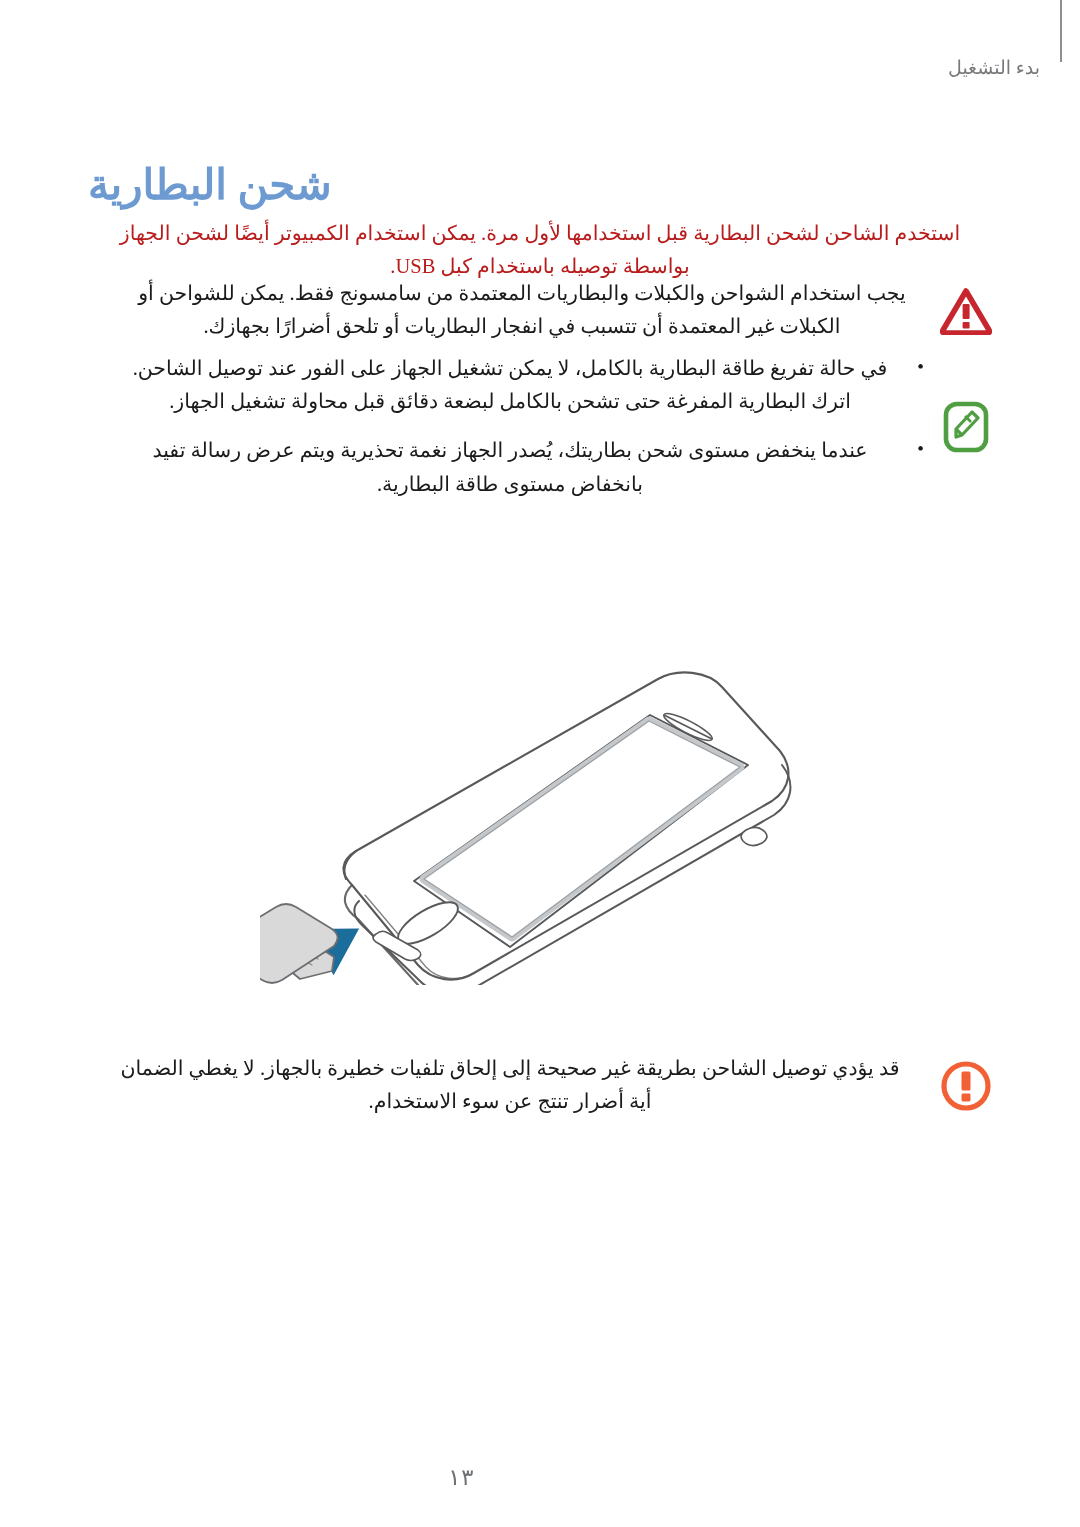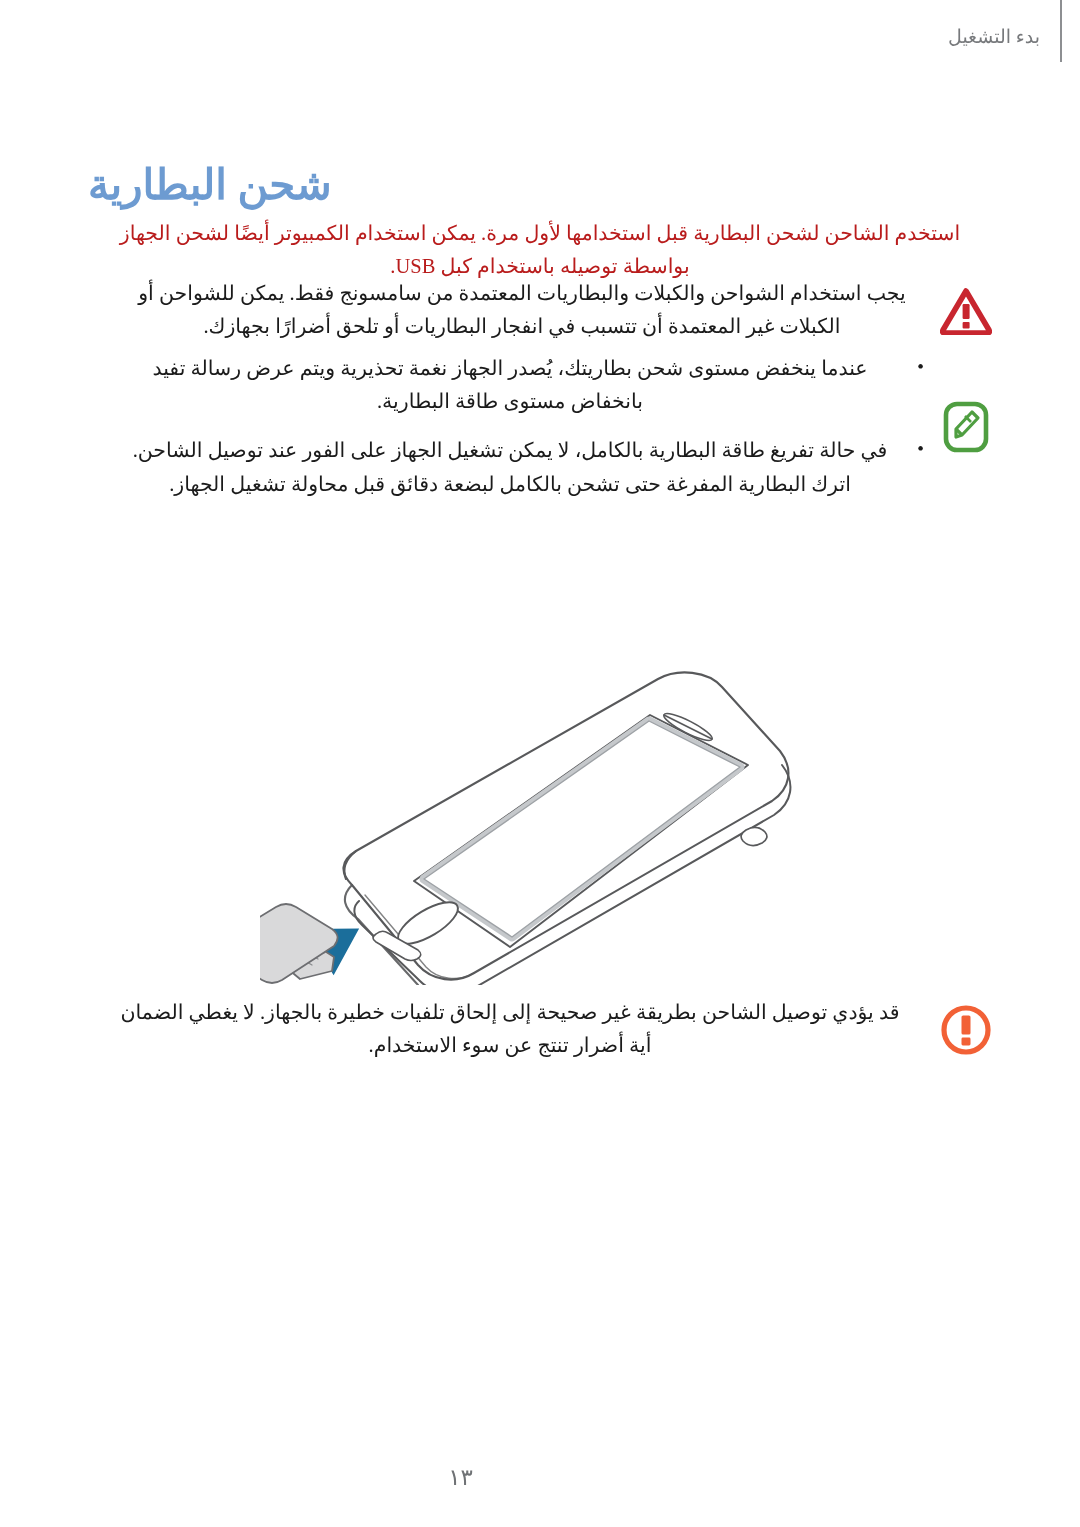--- a/index.html
+++ b/index.html
@@ -19,21 +19,21 @@
   .page {
     position: absolute;
     inset: 0;
     width: 1080px;
     height: 1527px;
   }
 
   
   .running-header {
     position: absolute;
-    top: 19px;
+    top: 50px;
     right: 40px;
     display: flex;
     flex-direction: row;
     align-items: center;
     gap: 14px;
     height: 34px;
   }
   .running-header-text {
     font-size: 19px;
     color: #77797c;
@@ -115,21 +115,21 @@
   .callout-body {
     flex: 1 1 auto;
     font-size: 20.5px;
     line-height: 1.62;
     text-align: center;
     direction: rtl;
     color: #1b1b1b;
   }
   .callout-warning { top: 277px; }
   .callout-note    { top: 352px; }
-  .callout-caution { top: 996px; gap: 24px; }
+  .callout-caution { top: 1052px; gap: 24px; }
 
   .bullet-list {
     list-style: none;
     margin: 0;
     padding: 0;
     direction: rtl;
   }
   .bullet-list li {
     position: relative;
     padding-right: 24px;
@@ -162,20 +162,21 @@
   
   .page-number {
     position: absolute;
     top: 1464px;
     left: 0;
     width: 921px;
     text-align: center;
     font-size: 23px;
     color: #6f7275;
     direction: rtl;
+    font-family: Liberation Mono, monospace;
   }
 </style>
 </head>
 <body>
 
 <div class="page">
 
   <div class="running-header">
     <span class="running-header-text">بدء التشغيل</span>
   </div>
@@ -202,22 +203,22 @@
     <div class="callout-icon">
       <svg width="46" height="52" viewBox="0 0 46 52" aria-hidden="true">
         <rect x="3" y="3" width="40" height="46" rx="11" ry="11" fill="none" stroke="#4f9e41" stroke-width="4.6"></rect>
         <path d="M13 36 L13 28 L29 11 L35 17 L19 34 Z" fill="none" stroke="#4f9e41" stroke-width="3.2" stroke-linejoin="round"></path>
         <path d="M13 28 L19 34" fill="none" stroke="#4f9e41" stroke-width="3.2"></path>
         <path d="M22 15 L28 21" fill="none" stroke="#4f9e41" stroke-width="2.6"></path>
       </svg>
     </div>
     <div class="callout-body">
       <ul class="bullet-list">
+        <li>في حالة تفريغ طاقة البطارية بالكامل، لا يمكن تشغيل الجهاز على الفور عند توصيل الشاحن. اترك البطارية المفرغة حتى تشحن بالكامل لبضعة دقائق قبل محاولة تشغيل الجهاز.</li>
         <li>عندما ينخفض مستوى شحن بطاريتك، يُصدر الجهاز نغمة تحذيرية ويتم عرض رسالة تفيد بانخفاض مستوى طاقة البطارية.</li>
-        <li>في حالة تفريغ طاقة البطارية بالكامل، لا يمكن تشغيل الجهاز على الفور عند توصيل الشاحن. اترك البطارية المفرغة حتى تشحن بالكامل لبضعة دقائق قبل محاولة تشغيل الجهاز.</li>
       </ul>
     </div>
   </div>
 
   <div class="illustration">
     <svg width="560" height="330" viewBox="0 0 560 330" aria-hidden="true">
       <g fill="none" stroke="#58595b" stroke-width="2.1" stroke-linejoin="round" stroke-linecap="round">
 
         <path d="M92 230
                  C 80 218, 80 206, 96 196

